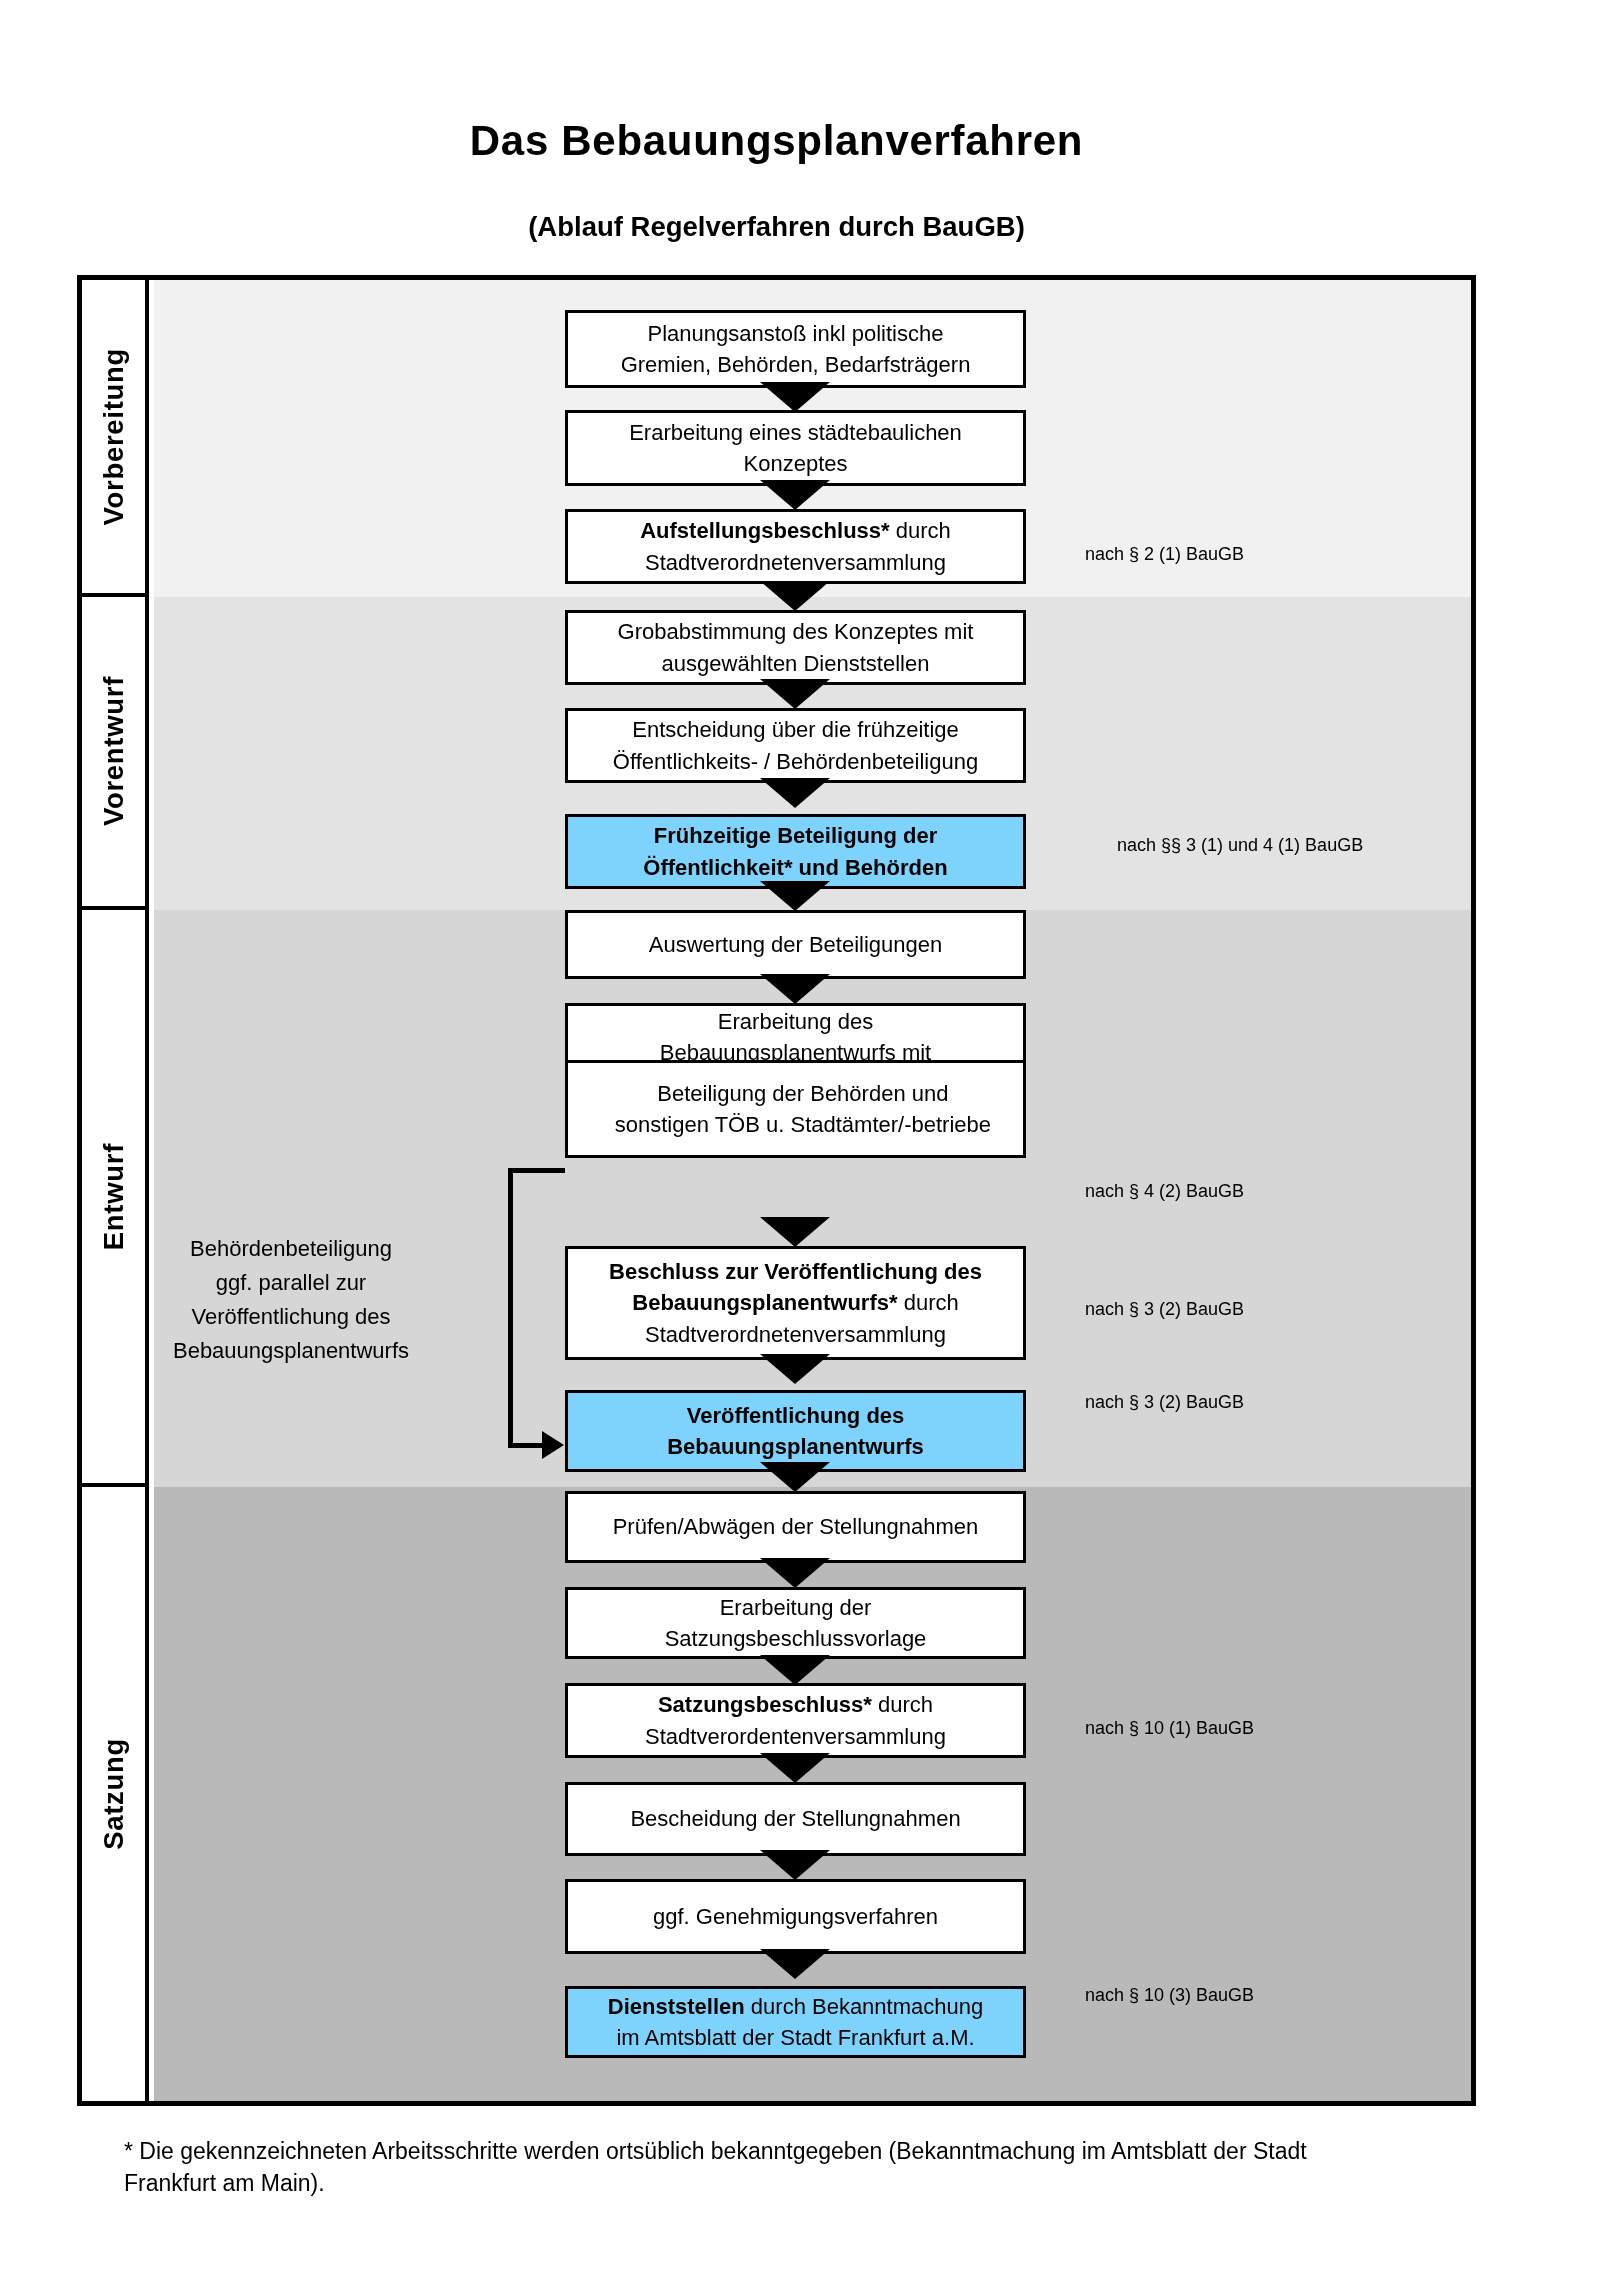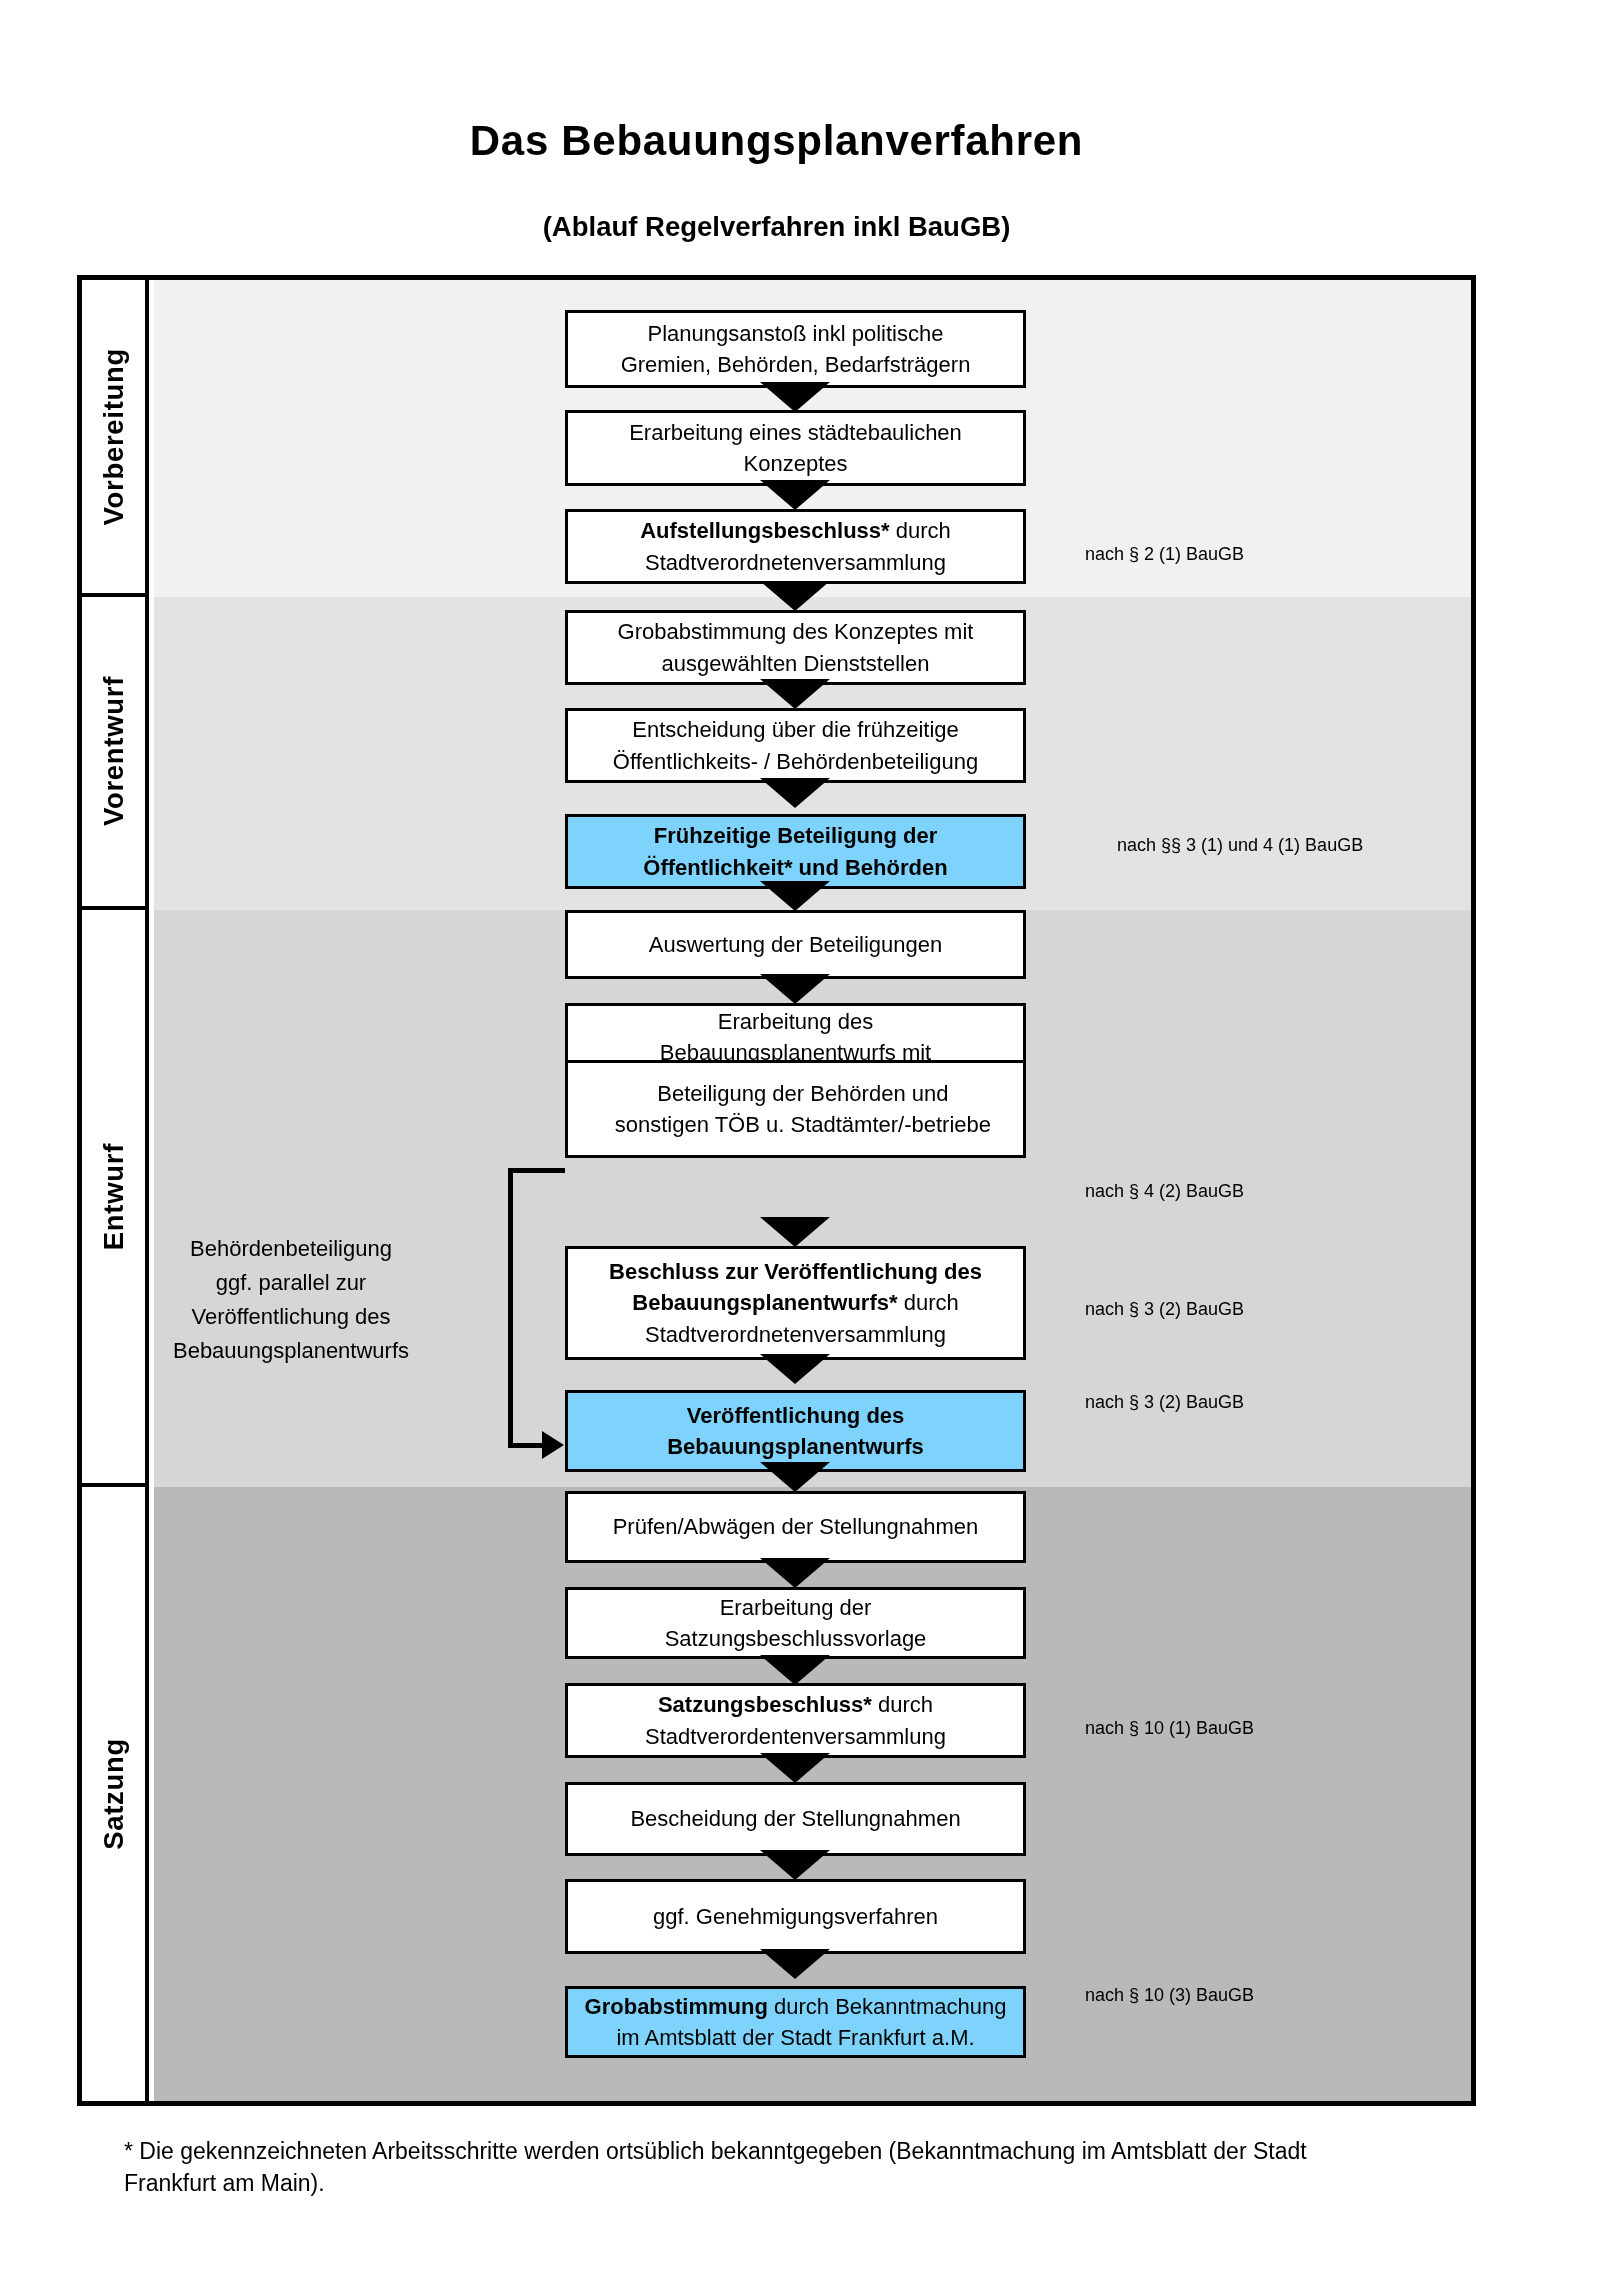--- a/index.html
+++ b/index.html
@@ -58,21 +58,21 @@
   .footnote{
     left:124px;top:2135px;width:1394px;font-size:23px;line-height:1.4;
     white-space:pre-line;
   }
   b{font-weight:bold;}
 </style>
 </head>
 <body>
 
 <div class="abs page-title">Das Bebauungsplanverfahren</div>
-<div class="abs page-subtitle">(Ablauf Regelverfahren inkl BauGB)</div>
+<div class="abs page-subtitle">(Ablauf Regelverfahren durch BauGB)</div>
 
 <div class="abs frame">
 
   <div class="abs band" style="top:0;height:317px;background:#f1f1f1;"></div>
   <div class="abs band" style="top:317px;height:313px;background:#e3e3e3;"></div>
   <div class="abs band" style="top:630px;height:577px;background:#d6d6d6;"></div>
   <div class="abs band" style="top:1207px;height:614px;background:#b9b9b9;"></div>
 
   <div class="abs label-col-cell sep" style="top:0;height:317px;">
     <span class="phase-label">Vorbereitung</span>
@@ -176,21 +176,21 @@
   <div><b></b><span>Bescheidung der Stellungnahmen</span></div>
 </div>
 <div class="abs flow-arrow" style="top:1850px;"></div>
 
 <div class="abs flow-box" style="top:1879px;height:75px;">
   <div><b></b><span>ggf. Genehmigungsverfahren</span></div>
 </div>
 <div class="abs flow-arrow" style="top:1949px;"></div>
 
 <div class="abs flow-box highlight" style="top:1978px;height:72px;">
-  <div><b>Grobabstimmung</b><span> durch Bekanntmachung
+  <div><b>Dienststellen</b><span> durch Bekanntmachung
 im Amtsblatt der Stadt Frankfurt a.M.</span></div>
 </div>
 
 <div class="abs annotation" style="top:544px;">nach § 2 (1) BauGB</div>
 <div class="abs annotation" style="top:835px;margin-left:32px;">nach §§ 3 (1) und 4 (1) BauGB</div>
 <div class="abs annotation" style="top:1181px;">nach § 4 (2) BauGB</div>
 <div class="abs annotation" style="top:1299px;">nach § 3 (2) BauGB</div>
 <div class="abs annotation" style="top:1392px;">nach § 3 (2) BauGB</div>
 <div class="abs annotation" style="top:1718px;">nach § 10 (1) BauGB</div>
 <div class="abs annotation" style="top:1985px;">nach § 10 (3) BauGB</div>

